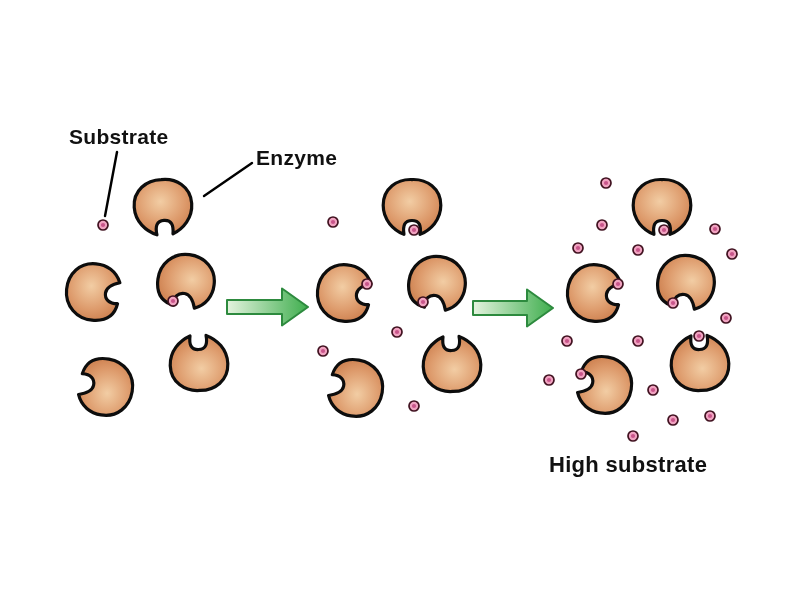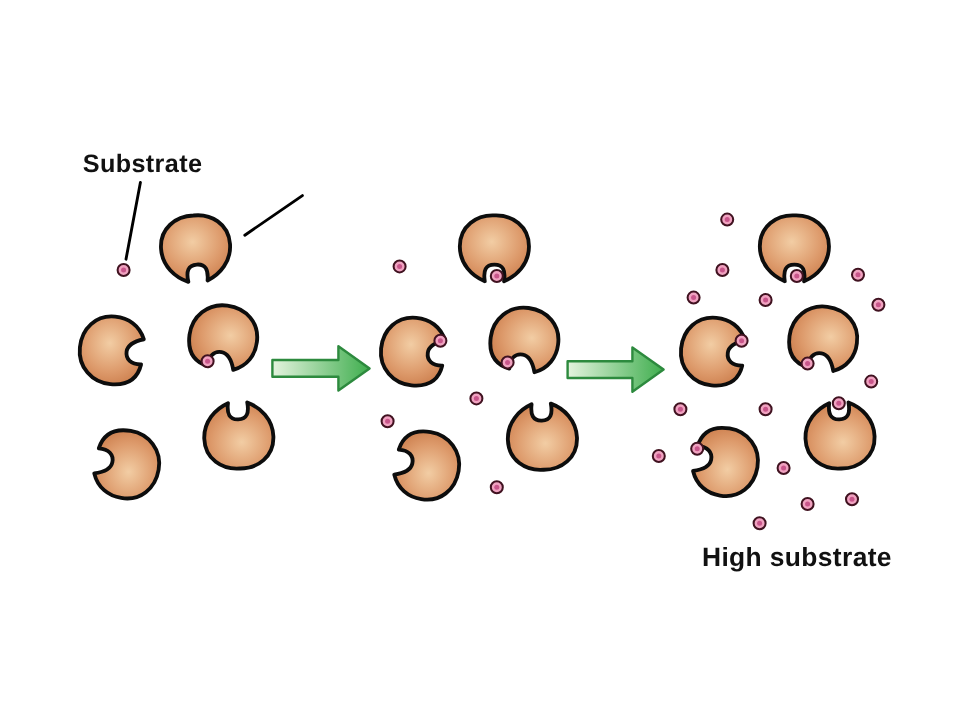--- a/index.html
+++ b/index.html
@@ -16,21 +16,21 @@
     font-weight:bold;
     color:#111111;
     white-space:nowrap;
     letter-spacing:0.3px;
   }
   .lbl.callout{font-size:21px;}
   .lbl.caption{font-size:22px;}
   #lbl-substrate{left:69px;top:125px;}
   #lbl-enzyme{left:256px;top:146px;}
   #lbl-low{left:63px;top:455px;}
-  #lbl-high{left:549px;top:452px;margin-left:36px;}
+  #lbl-high{left:549px;top:452px;}
 </style>
 </head>
 <body>
 
 <div class="stage">
   <svg id="diagram-svg" width="800" height="600" viewBox="0 0 800 600">
       <defs>
         <radialGradient id="enzGrad" cx="46%" cy="40%" r="78%">
        <stop offset="0%" stop-color="#f2cda4"></stop>
        <stop offset="55%" stop-color="#dd9a6b"></stop>
@@ -174,14 +174,15 @@
           <circle r="2.1" fill="#c9568b"></circle>
         </g>
         <g transform="translate(633,436)">
           <circle r="5" fill="#f0a2c0" stroke="#401220" stroke-width="1.7"></circle>
           <circle r="2.1" fill="#c9568b"></circle>
         </g>
       </g>
     </svg>
 
   <div class="lbl callout" id="lbl-substrate">Substrate</div>
+  <div class="lbl callout" id="lbl-enzyme">Enzyme</div>
   <div class="lbl caption" id="lbl-high">High substrate</div>
 </div>
 
 </body></html>

